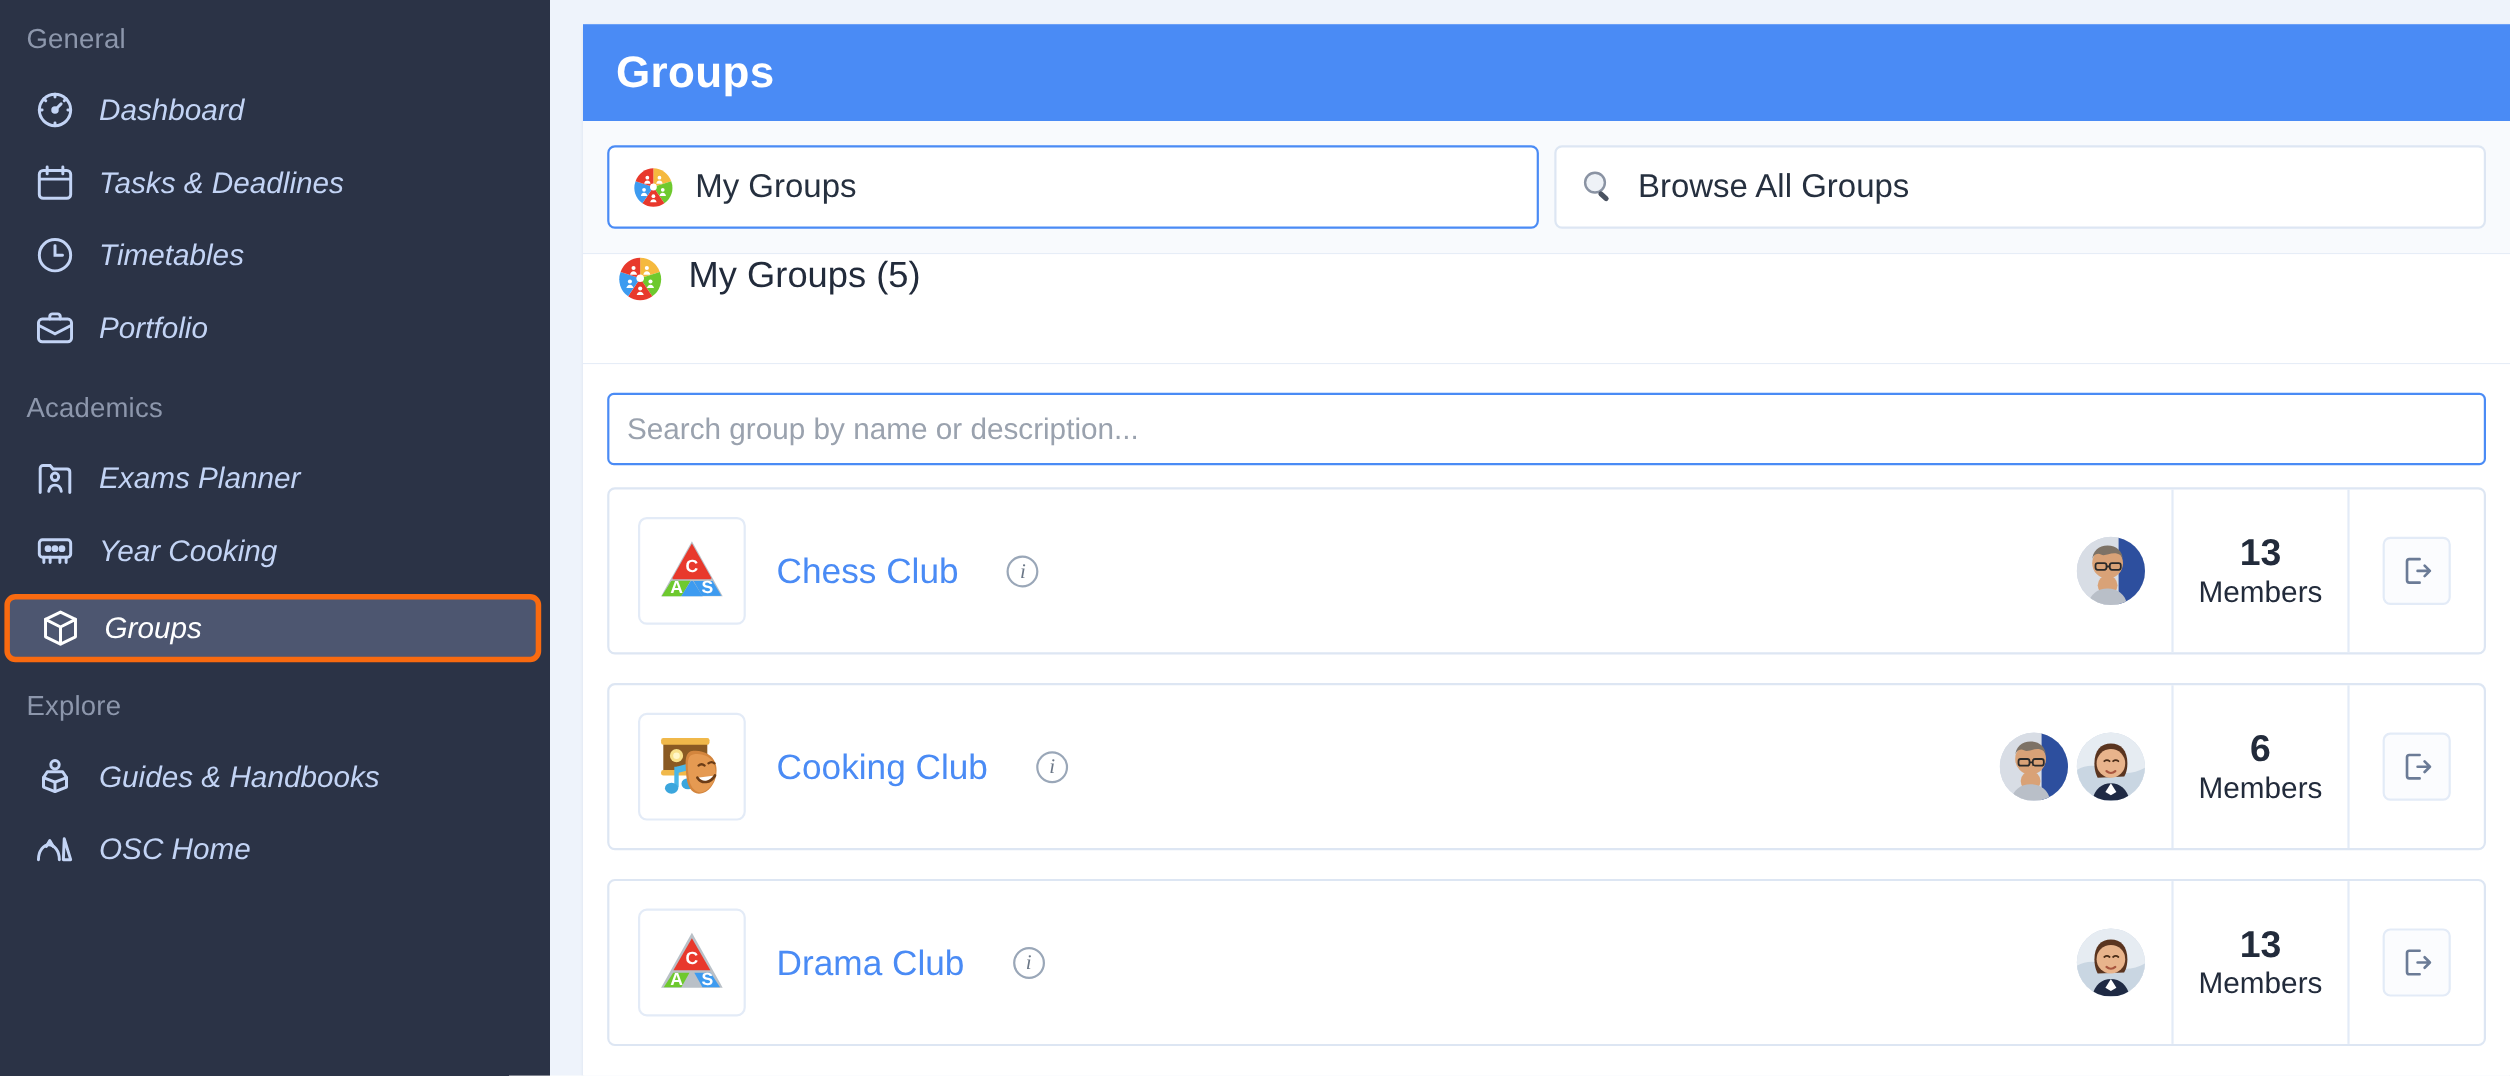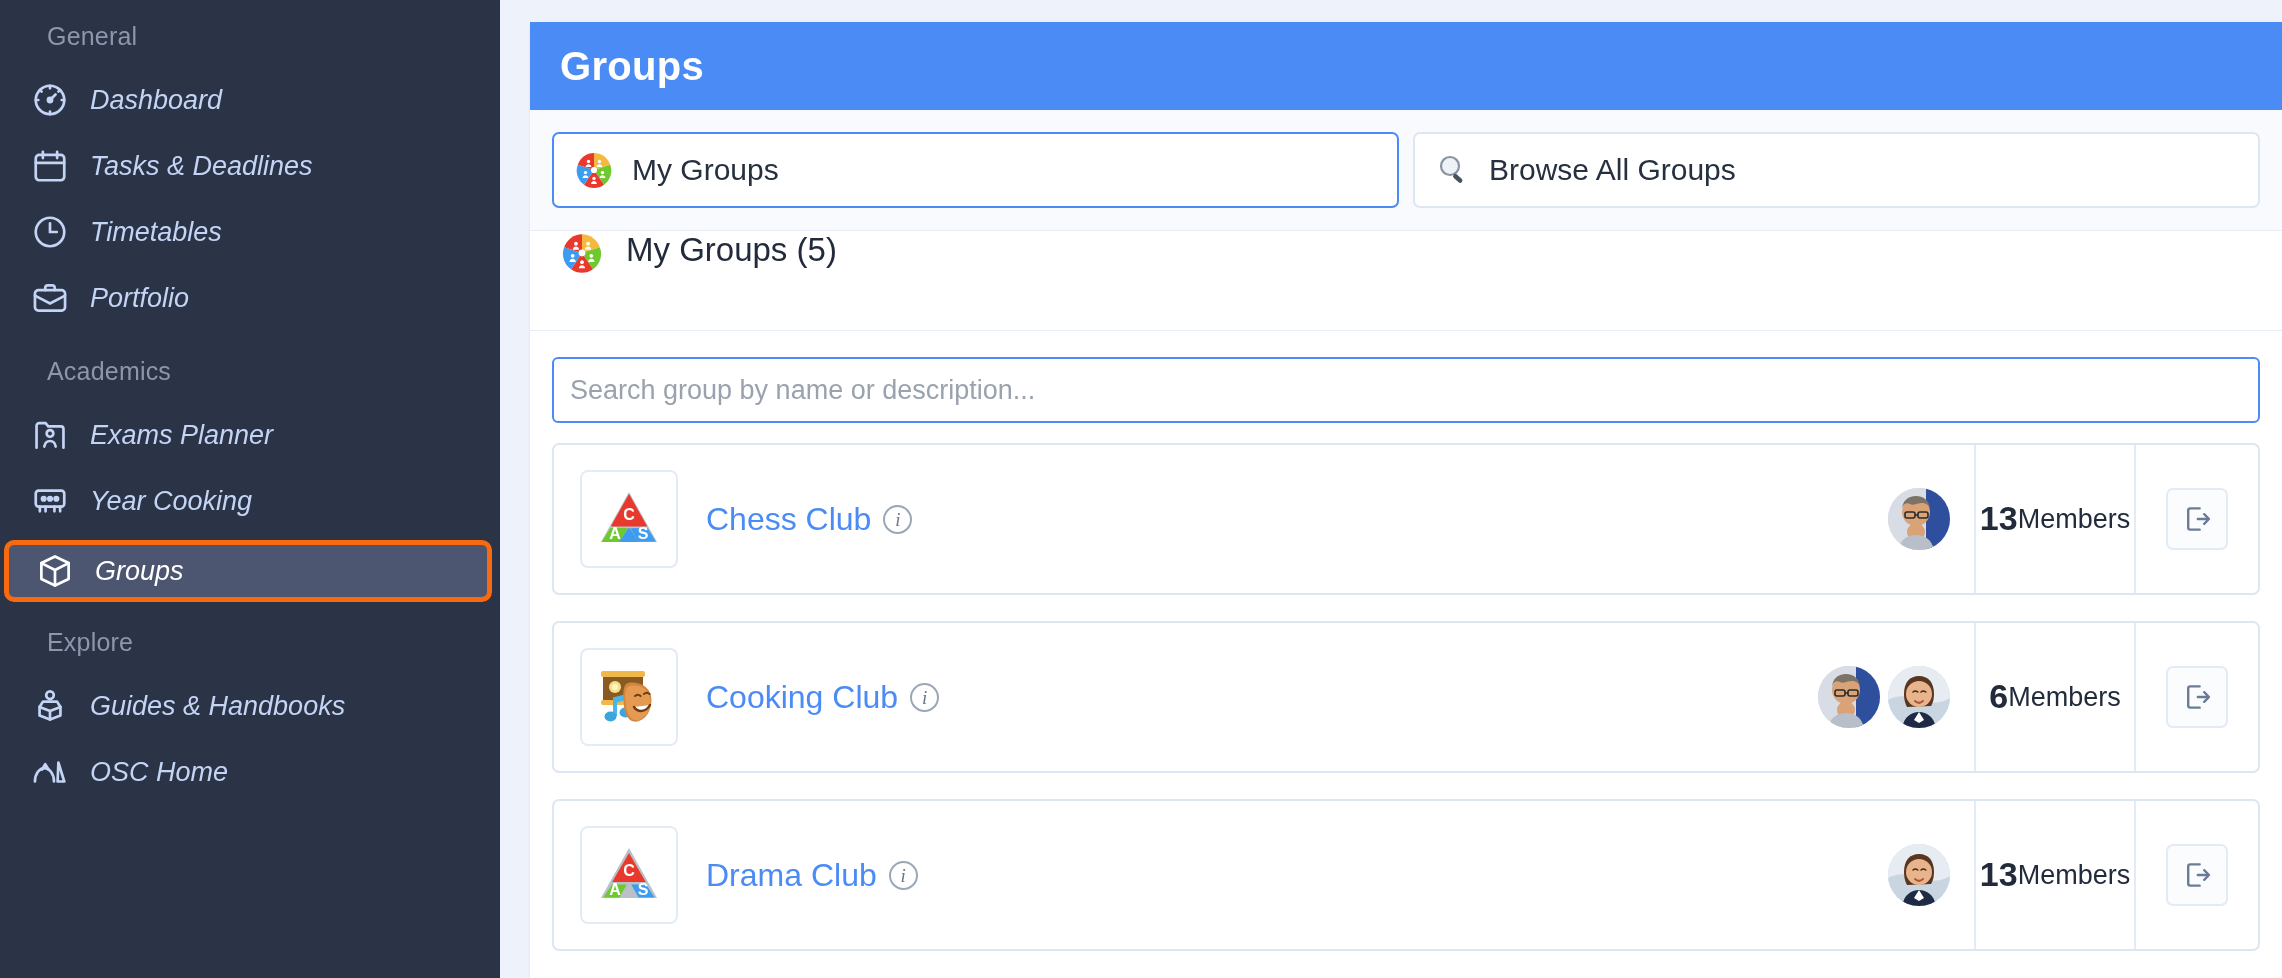--- a/index.html
+++ b/index.html
@@ -16,21 +16,21 @@
     width: 500px; height: 978px;
     background: #2b3346;
     flex: 0 0 500px;
     padding-top: 22px;
     position: relative;
     overflow: hidden;
   }
   .nav-section-label {
     color: #8d97ac;
     font-size: 25px;
-    padding: 0 0 0 47px;
+    padding: 0 0 0 24px;
     margin-bottom: 16px;
     letter-spacing: .2px;
   }
   .nav-section + .nav-section { margin-top: 26px; }
   .nav-item {
     display: flex; align-items: center;
     height: 66px;
     padding: 0 28px 0 28px;
     color: #c3d4f5;
     font-size: 27px;
@@ -150,21 +150,21 @@
     border: 2px solid #e3ebf7;
     border-radius: 8px;
     display: flex; align-items: center; justify-content: center;
     flex: 0 0 98px;
     background: #fff;
   }
   .gr-name {
     margin-left: 28px;
     font-size: 32px;
     color: #4a8bf5;
-    display: flex; align-items: center;
+    display: flex; align-items: center; gap: 32px;
   }
   .info-icon {
     margin-left: 12px;
     width: 29px; height: 29px;
     border: 2px solid #9aa7b8;
     border-radius: 50%;
     color: #6b7787;
     font-size: 19px; font-style: italic;
     font-family: "Liberation Serif", serif;
     display: inline-flex; align-items: center; justify-content: center;
@@ -181,21 +181,21 @@
     width: 62px; height: 62px;
     border-radius: 50%;
     overflow: hidden;
     display: block;
     background: #cfd8e6;
   }
   .avatar svg { display: block; width: 62px; height: 62px; }
   .gr-count {
     flex: 0 0 160px;
     border-left: 2px solid #e3ebf7;
-    display: flex; flex-direction: row;
+    display: flex; flex-direction: column;
     align-items: center; justify-content: center;
   }
   .gr-count .num { font-size: 34px; font-weight: bold; color: #222b3b; line-height: 1.15; }
   .gr-count .lbl { font-size: 27px; color: #222b3b; }
   .gr-action {
     flex: 0 0 124px;
     border-left: 2px solid #e3ebf7;
     display: flex; align-items: center; justify-content: center;
   }
   .leave-btn {

